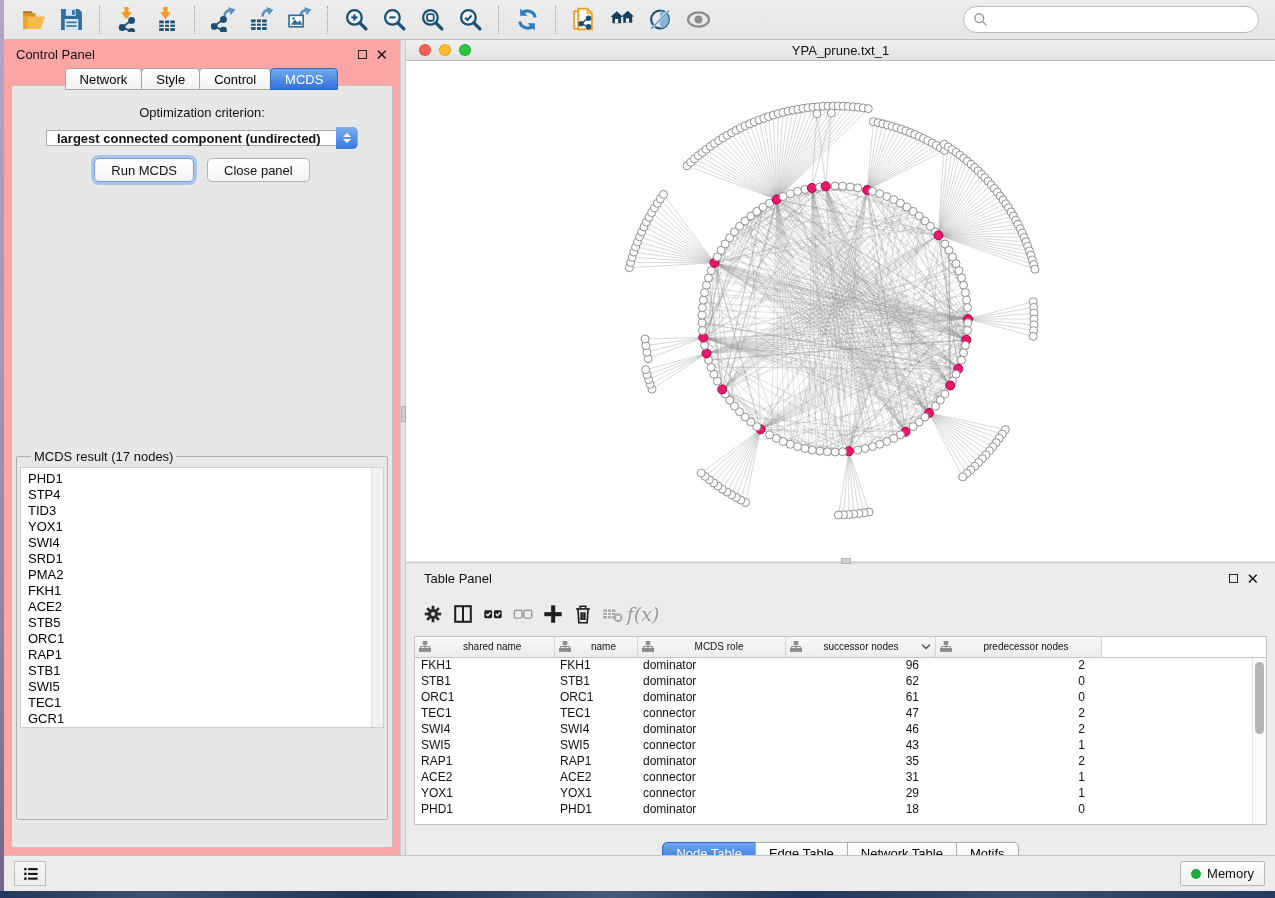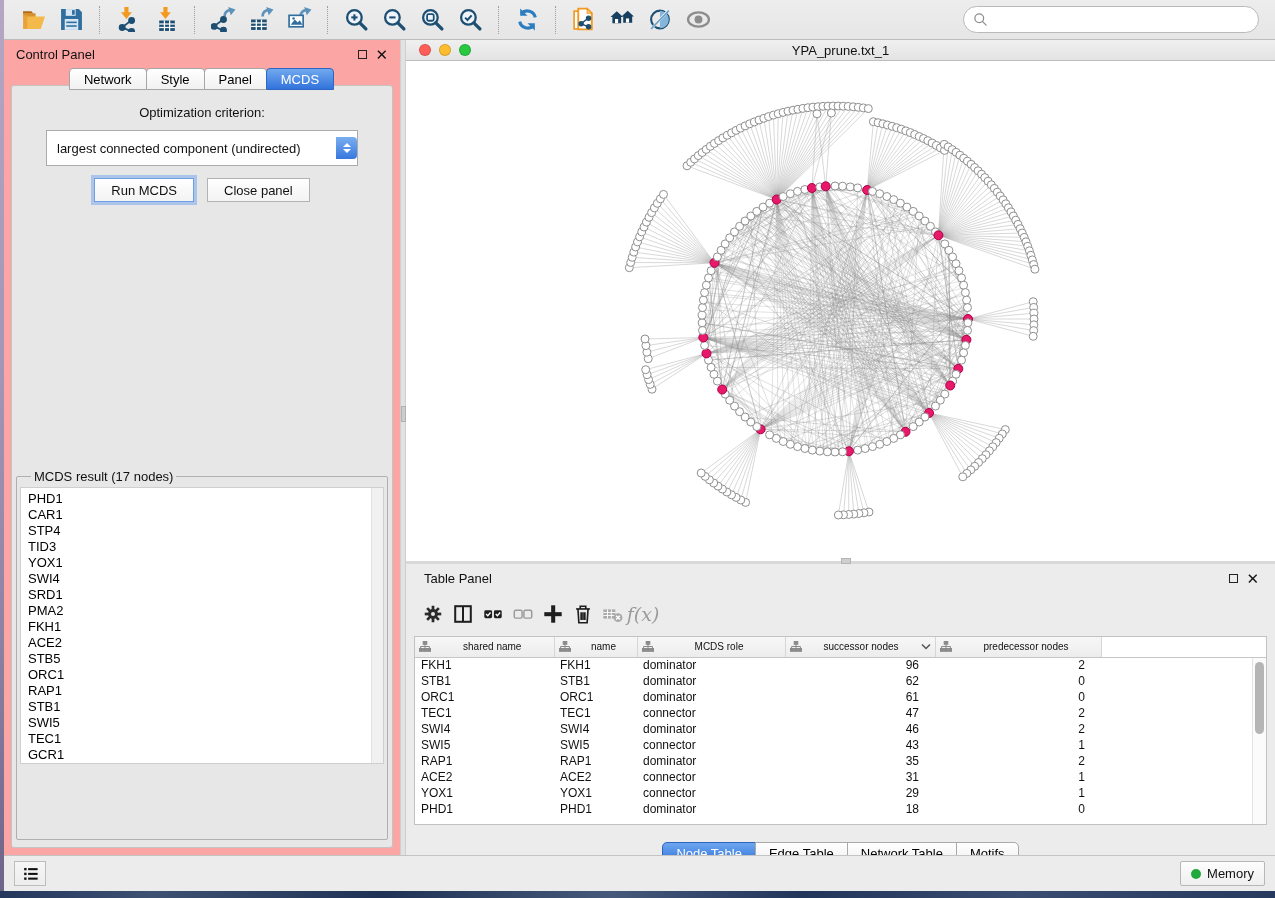--- a/index.html
+++ b/index.html
@@ -40,32 +40,32 @@
 
   .cp-tabs { display:flex; justify-content:center; position:relative; z-index:2; height:18px; flex:none; }
   .cp-tab { height:22px; padding:0 14px; font-size:13px; display:flex; align-items:center;
     background:linear-gradient(#ffffff,#f1f1f1); border:1px solid #a6a6a6; margin-left:-1px;
     border-radius:4px 4px 0 0; color:#000; }
   .cp-tab.active { background:linear-gradient(#71a9ee,#3273dc); border-color:#2f66c4; color:#fff; }
 
   .cp-body { flex:1; margin:-1px 7px 7px 7px; background:#e7e7e7; border:1px solid #c3c3c3;
     border-radius:3px; padding-top:19px; display:flex; flex-direction:column; align-items:center; }
   .opt-label { font-size:13px; color:#111; }
-  .dropdown { margin-top:10px; width:312px; height:36px; background:#fff; border:1px solid #ababab;
-    border-radius:0; display:flex; align-items:center; position:relative; }
+  .dropdown { margin-top:10px; width:312px; height:16px; background:#fff; border:1px solid #ababab;
+    border-radius:0; display:flex; align-items:center; position:relative;font-weight:bold; }
   .dropdown .dd-text { font-size:13px; padding-left:10px; color:#111; flex:1; white-space:nowrap; }
   .dd-spinner { width:21px; height:22px; margin:0; border-radius:0 4px 4px 0;
     background:linear-gradient(#79aef0,#3878de); display:flex; flex-direction:column;
     align-items:center; justify-content:center; gap:2px; flex:none; }
   .dd-spinner i { width:0; height:0; border-left:4px solid transparent; border-right:4px solid transparent; display:block; }
   .dd-up { border-bottom:4px solid #fff; }
   .dd-down { border-top:4px solid #fff; }
   .btn-row { margin-top:12px; display:flex; gap:13px; }
   .push-btn { height:24px; padding:0 16px; font-size:13px; color:#111; background:linear-gradient(#ffffff,#f3f3f3);
-    border:1px solid #b3b3b3; border-radius:0; font-family:inherit; }
+    border:1px solid #b3b3b3; border-radius:5px; font-family:inherit; }
   .push-btn.focused { border:1px solid #6f9fe2; box-shadow:0 0 0 3px rgba(120,170,235,.55); }
 
   .result-group { margin:267px 6px 0 6px; width:372px; height:371px; border:1px solid #b0b0b0;
     border-radius:2px; padding:3px; background:transparent; }
   .result-group legend { font-size:13px; color:#111; padding:0 3px; margin-left:11px; }
   .result-list { width:100%; height:100%; background:#fff; border:1px solid #cfcfcf; position:relative;
     overflow:hidden; font-size:13px; line-height:16px; padding:3px 0 0 7px; color:#000; }
   .result-track { position:absolute; right:0; top:0; width:12px; height:100%; background:#f1f1f1;
     border-left:1px solid #e2e2e2; }
 
@@ -306,41 +306,40 @@
       <div class="panel-titlebar">
         <span>Control Panel</span>
         <span class="panel-controls">
           <span class="float-glyph"></span>
           <span class="close-glyph">✕</span>
         </span>
       </div>
       <div class="cp-tabs" id="cp-tabs">
           <span class="cp-tab ">Network</span>
           <span class="cp-tab ">Style</span>
-          <span class="cp-tab ">Panel</span>
+          <span class="cp-tab ">Control</span>
           <span class="cp-tab active">MCDS</span>
         </div>
       <div class="cp-body">
         <div class="opt-label">Optimization criterion:</div>
         <div class="dropdown">
           <span class="dd-text">largest connected component (undirected)</span>
           <span class="dd-spinner">
               <i class="dd-up"></i>
               <i class="dd-down"></i>
             </span>
         </div>
         <div class="btn-row">
           <button class="push-btn focused">Run MCDS</button>
           <button class="push-btn">Close panel</button>
         </div>
         <fieldset class="result-group">
           <legend>MCDS result (17 nodes)</legend>
           <div class="result-list" id="mcds-list">
               <div>PHD1</div>
-              <div>CAR1</div>
               <div>STP4</div>
               <div>TID3</div>
               <div>YOX1</div>
               <div>SWI4</div>
               <div>SRD1</div>
               <div>PMA2</div>
               <div>FKH1</div>
               <div>ACE2</div>
               <div>STB5</div>
               <div>ORC1</div>

